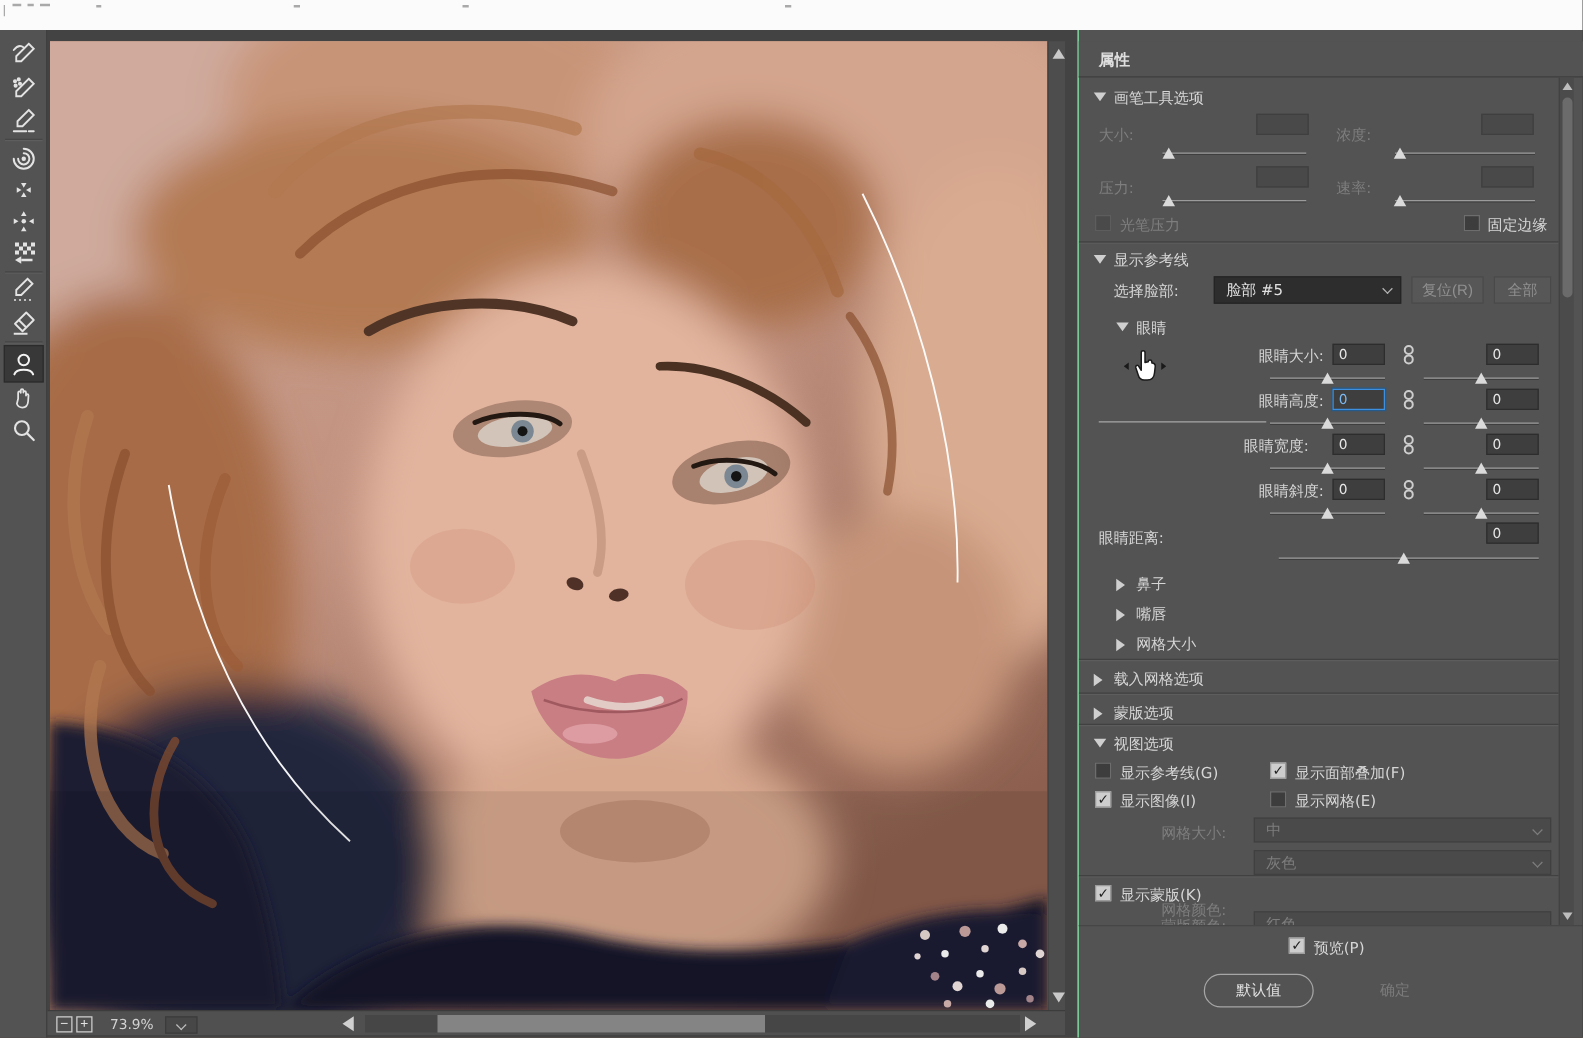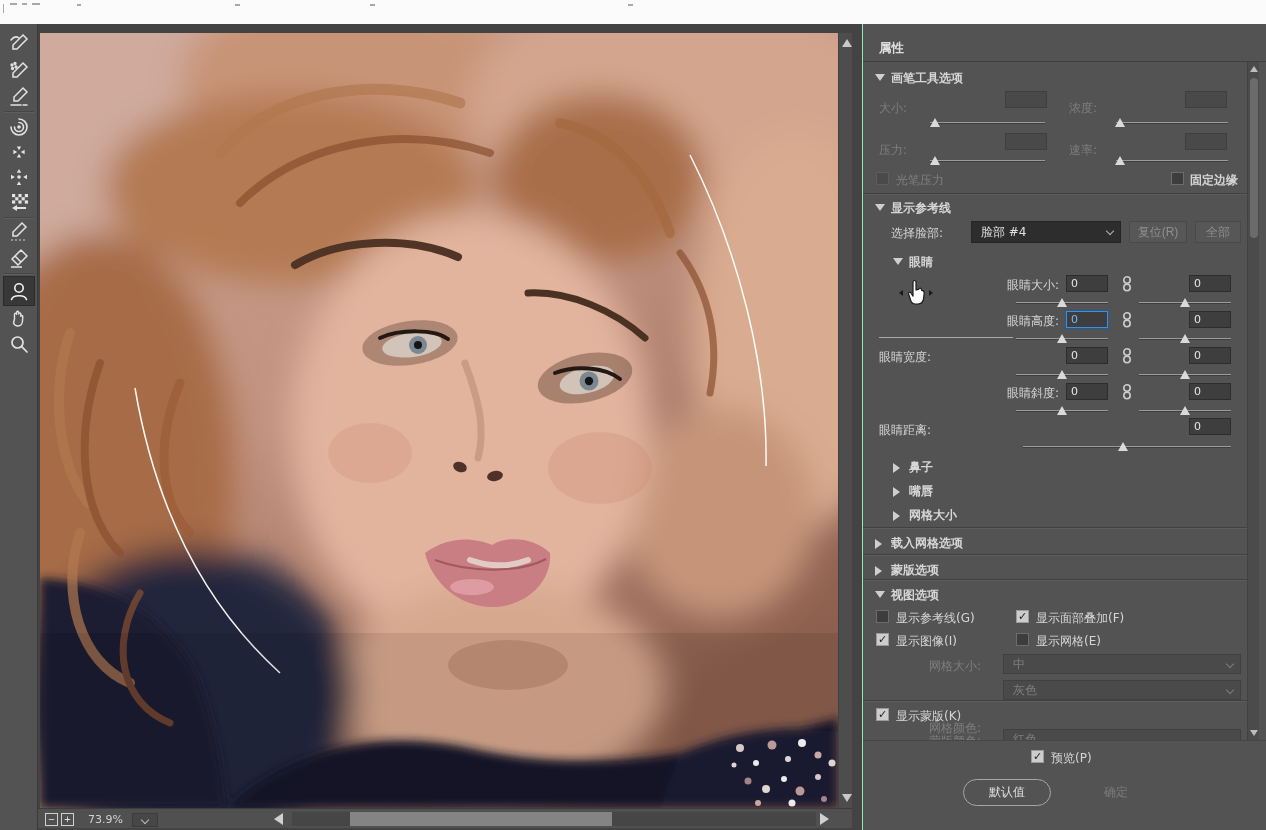--- a/index.html
+++ b/index.html
@@ -45,21 +45,21 @@
 
   
   .panel { position:absolute; left:862px; top:24px; width:404px; height:806px; background:#535353; border-left:1px solid #86efac; }
   .phead { position:absolute; left:0; top:9px; width:404px; height:29px; border-bottom:1px solid #3f3f3f; background:#535353; }
   .phead .t { position:absolute; left:16px; top:7px; font-size:12.5px; font-weight:bold; color:#dedede; }
   .pscroll { position:absolute; left:0; top:38px; width:384px; height:678px; overflow:hidden; }
   .pfoot { position:absolute; left:0; top:716px; width:404px; height:90px; border-top:1px solid #464646; }
 
   .lb { position:absolute; color:#d6d6d6; font-size:12px; white-space:nowrap; }
   .lb.dim { color:#7e7e7e; }
-  .lb.b { font-weight:bold; }
+  .lb.b { font-weight:normal; }
   .tri-d { position:absolute; width:0; height:0; border-left:5px solid transparent; border-right:5px solid transparent; border-top:7px solid #cfcfcf; }
   .tri-r { position:absolute; width:0; height:0; border-top:5px solid transparent; border-bottom:5px solid transparent; border-left:7px solid #cfcfcf; }
   .dvd { position:absolute; left:0; width:384px; height:1px; background:#414141; box-shadow:0 1px 0 #5d5d5d; }
 
   .fld { position:absolute; width:42px; height:17px; background:#3e3e3e; border:1px solid #2d2d2d;
     color:#e6e6e6; font-size:11px; line-height:15px; padding:0 4px; }
   .fld.dim { background:#494949; border-color:#3f3f3f; color:#707070; }
   .fld.focused { border:1px solid #3d8fe0; box-shadow:0 0 0 1px #255a8c; color:#7cb8f2; }
 
   .hsl { position:absolute; height:12px; }
@@ -363,21 +363,21 @@
       <div class="cb" style="left:308px;top:110px"></div>
       <div class="lb b" style="left:327px;top:110px">固定边缘</div>
 
       <div class="dvd" style="top:131px"></div>
 
       <div class="tri-d" style="left:12px;top:142px"></div>
       <div class="lb b" style="left:28px;top:138px">显示参考线</div>
 
       <div class="lb" style="left:28px;top:163px">选择脸部:</div>
       <div class="dd" style="left:108px;top:159px;width:150px">
-        <span>脸部 #4</span>
+        <span>脸部 #5</span>
         <div class="chev"></div>
       </div>
       <button class="btn-dim" style="left:266px;top:159px;width:58px">复位(R)</button>
       <button class="btn-dim" style="left:332px;top:159px;width:46px">全部</button>
 
       <div class="tri-d" style="left:30px;top:196px"></div>
       <div class="lb b" style="left:46px;top:192px">眼睛</div>
 
       <div class="lb" style="left:16px;top:215px;width:180px;text-align:right">眼睛大小:</div>
       <div class="fld" style="left:203px;top:213px">0</div>
@@ -405,21 +405,21 @@
       <div class="artifact-line" style="left:16px;top:275px;width:134px"></div>
       <div class="hsl" style="left:153px;top:270px;width:92px">
           <div class="tr"></div>
           <div class="th" style="left:50%"></div>
         </div>
       <div class="hsl" style="left:276px;top:270px;width:92px">
           <div class="tr"></div>
           <div class="th" style="left:50%"></div>
         </div>
 
-      <div class="lb" style="left:16px;top:287px;width:180px;">眼睛宽度:</div>
+      <div class="lb" style="left:4px;top:287px;width:180px;text-align:right">眼睛宽度:</div>
       <div class="fld" style="left:203px;top:285px">0</div>
       <svg class="linkicon" style="left:258px;top:285px" viewBox="0 0 12 18" fill="none" stroke="#cdcdcd" stroke-width="1.6">
           <circle cx="6" cy="5" r="3.2"></circle>
           <circle cx="6" cy="12.5" r="3.2"></circle>
         </svg>
       <div class="fld" style="left:326px;top:285px">0</div>
       <div class="hsl" style="left:153px;top:306px;width:92px">
           <div class="tr"></div>
           <div class="th" style="left:50%"></div>
         </div>

